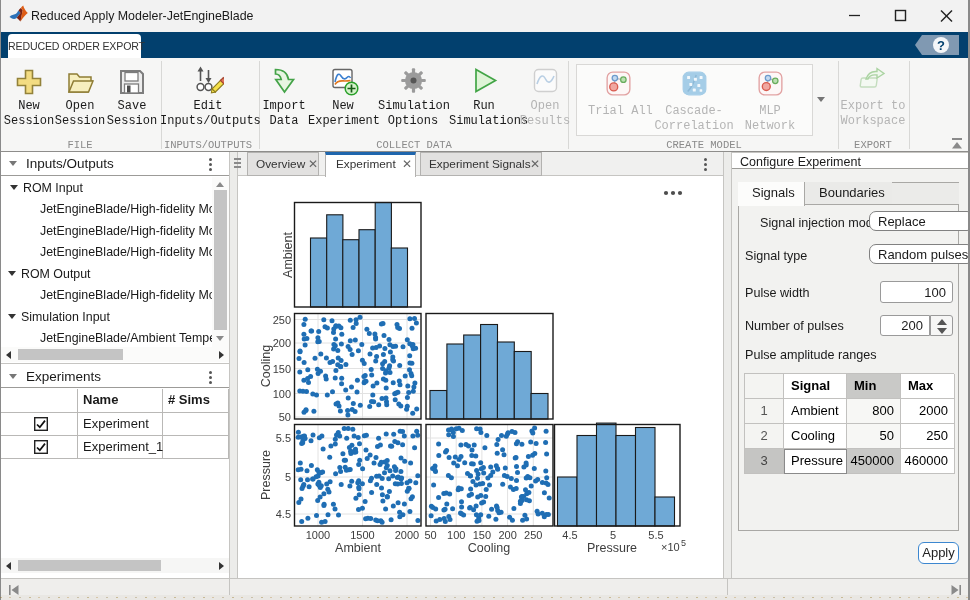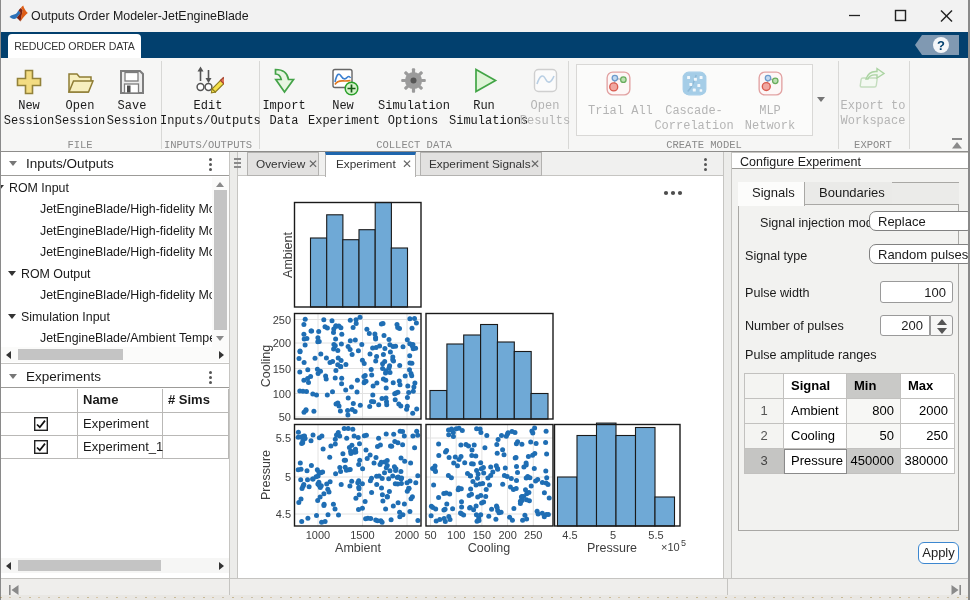--- a/index.html
+++ b/index.html
@@ -51,31 +51,31 @@
 
 <div class="abs" style="left:0;top:0;width:1px;height:600px;background:#8a8a8a;z-index:99"></div>
 <div class="abs" style="left:968px;top:0;width:2px;height:600px;background:#8a8a8a;z-index:99"></div>
 
 <div class="abs" id="titlebar">
 <svg class="abs" style="left:9px;top:5px" width="19" height="19" viewBox="0 0 19 19">
 <path d="M0.5 12 C2.5,9.5 4.5,10 6.5,9 C7.5,8.5 8.5,7 9.5,5.5 L11.5,8 C10,9.5 9,11.5 7.5,13 C5,15.5 2,13 0.5,12 Z" fill="#2b71b8"></path>
 <path d="M7.5 13 C9,11.5 10,9.5 11.5,8 L9.5,5.5 C10.3,4.3 11,3.5 11.8,3 L13.8,5.2 L11.5,16.5 C10.2,15 9,13.6 7.5,13 Z" fill="#7c2415"></path>
 <path d="M11.8 3 C12.6,2 13.4,1 14.2,0.5 C15,3 16.2,5.5 18.8,8 C16.5,9.8 14,12.8 11.5,16.5 C12.2,12 12.9,8 13.8,5.2 L11.8,3 Z" fill="#de5d17"></path>
 </svg>
-<div class="abs" id="title-text">Outputs Order Modeler-JetEngineBlade</div>
+<div class="abs" id="title-text">Reduced Apply Modeler-JetEngineBlade</div>
 <svg class="abs" style="left:846px;top:0" width="112" height="32" viewBox="0 0 112 32">
 <line x1="3" y1="15.5" x2="14" y2="15.5" stroke="#222" stroke-width="1.3"></line>
 <rect x="49.5" y="10.5" width="10" height="10" fill="none" stroke="#222" stroke-width="1.4"></rect>
 <line x1="95" y1="10.5" x2="106" y2="21.5" stroke="#222" stroke-width="1.4"></line>
 <line x1="106" y1="10.5" x2="95" y2="21.5" stroke="#222" stroke-width="1.4"></line>
 </svg>
 </div>
 
 <div class="abs" id="tabbar">
-<div class="abs" id="ribbontab">REDUCED ORDER DATA</div>
+<div class="abs" id="ribbontab">REDUCED ORDER EXPORT</div>
 <svg class="abs" style="left:914px;top:2px" width="46" height="22" viewBox="0 0 46 22">
 <polygon points="45,1 8,1 1,11 8,21 45,21" fill="#8099b2"></polygon>
 <circle cx="27" cy="11" r="8" fill="#f4f6f8"></circle>
 <text x="27" y="15.5" font-size="13" font-weight="bold" fill="#02406e" text-anchor="middle" font-family="Liberation Sans,sans-serif">?</text>
 </svg>
 </div>
 
 <div class="abs" id="toolbar">
 
 <div class="sep" style="left:161px"></div>
@@ -221,21 +221,21 @@
 
 <div class="phead" style="left:0;top:0;width:228px;height:24px">
   <div class="chev" style="left:8px;top:9px;border-top-color:#777"></div>
   <div class="abs" style="left:25px;top:4px">Inputs/Outputs</div>
   <div class="vdots" style="left:208px;top:6px"></div>
       <div class="vdots" style="left:208px;top:11px"></div>
       <div class="vdots" style="left:208px;top:16px"></div>
 </div>
 
 <div class="abs" style="left:0;top:25px;width:212px;height:170px;overflow:hidden">
-  <div class="trow" style="left:8px;top:4px"><span class="chev" style="left:-13px;top:4px;border-top-color:#333"></span>ROM Input</div>
+  <div class="trow" style="left:22px;top:4px"><span class="chev" style="left:-13px;top:4px;border-top-color:#333"></span>ROM Input</div>
   <div class="trow" style="left:39px;top:25px">JetEngineBlade/High-fidelity Model/Amb</div>
   <div class="trow" style="left:39px;top:47px">JetEngineBlade/High-fidelity Model/Coo</div>
   <div class="trow" style="left:39px;top:68px">JetEngineBlade/High-fidelity Model/Pre</div>
   <div class="trow" style="left:20px;top:90px"><span class="chev" style="left:-13px;top:4px;border-top-color:#333"></span>ROM Output</div>
   <div class="trow" style="left:39px;top:111px">JetEngineBlade/High-fidelity Model/Out</div>
   <div class="trow" style="left:20px;top:133px"><span class="chev" style="left:-13px;top:4px;border-top-color:#333"></span>Simulation Input</div>
   <div class="trow" style="left:39px;top:154px">JetEngineBlade/Ambient Temperature</div>
 </div>
 
 <div class="sbtrack" style="left:211px;top:25px;width:17px;height:170px;background:#fbfbfa"></div>
@@ -1065,21 +1065,21 @@
  <div class="rtc" style="left:0;top:75px;width:39px;height:25px;background:#c5c5c3;color:#444;text-align:center">
         <span style="position:absolute;left:0;right:0;top:4px">3</span>
       </div>
  <div class="rtc" style="left:39px;top:75px;width:63px;height:25px;border:1px solid #8a8a8a">
         <span style="position:absolute;left:6px;top:3px">Pressure</span>
       </div>
  <div class="rtc" style="left:102px;top:75px;width:54px;height:25px;background:#c9c9c7">
         <span style="position:absolute;right:6px;top:4px">450000</span>
       </div>
  <div class="rtc" style="left:156px;top:75px;width:54px;height:25px">
-        <span style="position:absolute;right:6px;top:4px">380000</span>
+        <span style="position:absolute;right:6px;top:4px">460000</span>
       </div>
 </div>
 
 <div class="abs" style="left:186px;top:390px;width:41px;height:22px;background:#fff;border:1.5px solid #3c87d0;border-radius:6px;font-size:13px;color:#222;text-align:center;line-height:19px">Apply</div>
 </div>
 
 <div class="abs" id="statusbar">
 <div class="abs" style="left:229px;top:0;width:1px;height:22px;background:#c5c4c1"></div>
 <div class="abs" style="left:727px;top:0;width:1px;height:22px;background:#c5c4c1"></div>
 <svg class="abs" style="left:8px;top:5px" width="12" height="12" viewBox="0 0 12 12">

